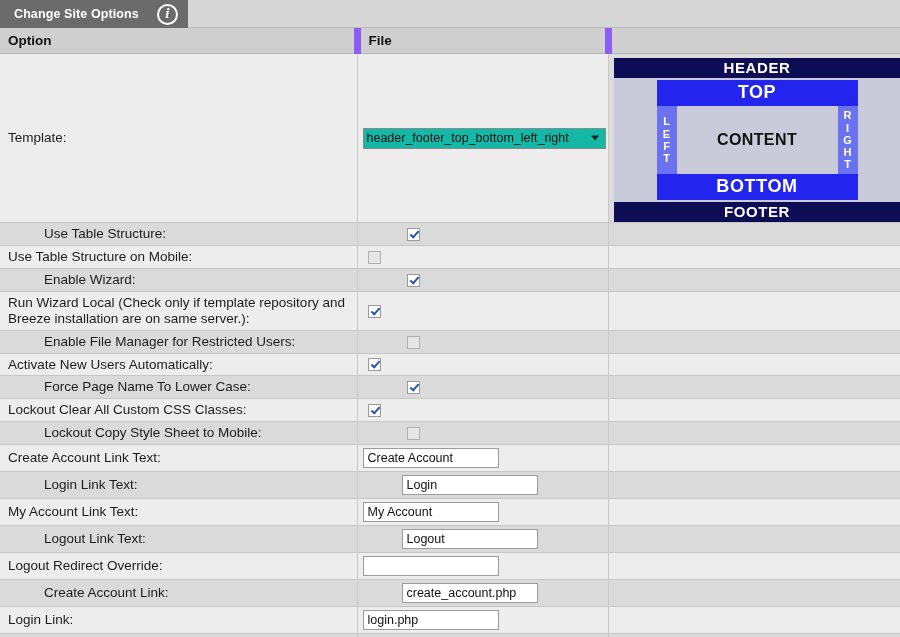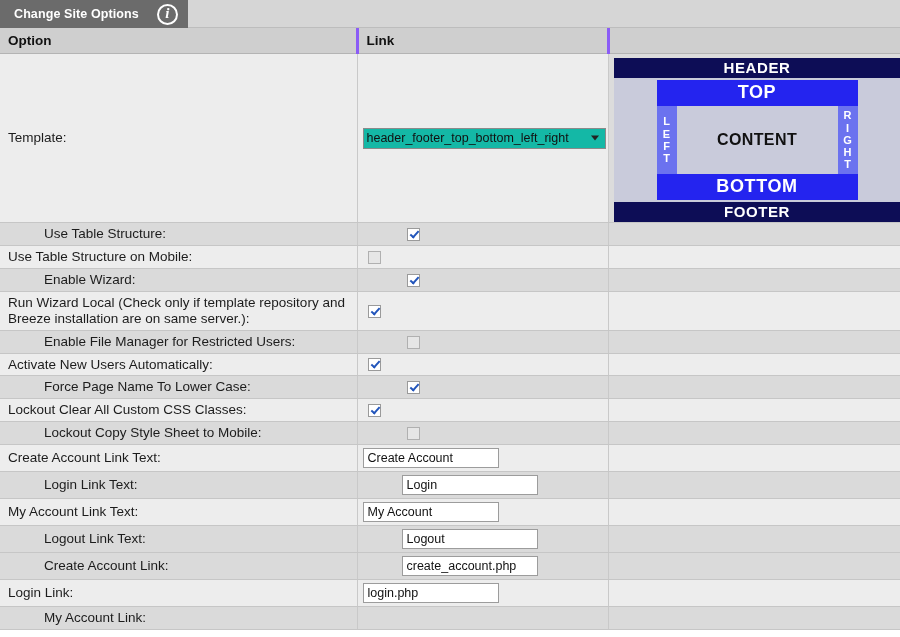--- a/index.html
+++ b/index.html
@@ -72,21 +72,21 @@
   .opt-table col.c-extra { width: 292px; }
 
   .opt-table th {
     background: #cfcfcf;
     text-align: left;
     font-size: 13.5px;
     font-weight: bold;
     color: #111111;
     padding: 5px 0 5px 8px;
     border-bottom: 1px solid #b4b4b4;
-    border-right: 3px solid #8b5cf6;
+    border-right: 7px solid #8b5cf6;
     vertical-align: middle;
     height: 22px;
     box-sizing: border-box;
   }
   .opt-table th.last { border-right: none; }
 
   .opt-table td {
     border-bottom: 1px solid #c6c6c6;
     border-right: 1px solid #c9c9c9;
     padding: 3px 0 3px 8px;
@@ -271,21 +271,21 @@
 
 <table class="opt-table">
   <colgroup>
     <col class="c-opt">
       <col class="c-val">
       <col class="c-extra">
   </colgroup>
   <thead>
     <tr>
       <th>Option</th>
-      <th>Link</th>
+      <th>File</th>
       <th class="last"></th>
     </tr>
   </thead>
   <tbody>
 
     <tr class="odd template-row">
       <td class="label-cell">Template:</td>
       <td class="val-cell">
         <span class="select-wrap">
           <select class="tpl-select">
@@ -380,20 +380,25 @@
       <tr class="odd">
         <td class="label-cell">My Account Link Text:</td>
         <td class="val-cell"><input type="text" class="txt" value="My Account" style=""></td>
         <td class="last"></td>
       </tr>
       <tr class="even">
         <td class="label-cell">Logout Link Text:</td>
         <td class="val-cell"><input type="text" class="txt" value="Logout" style=""></td>
         <td class="last"></td>
       </tr>
+      <tr class="odd">
+        <td class="label-cell">Logout Redirect Override:</td>
+        <td class="val-cell"><input type="text" class="txt" style=""></td>
+        <td class="last"></td>
+      </tr>
       <tr class="even">
         <td class="label-cell">Create Account Link:</td>
         <td class="val-cell"><input type="text" class="txt" value="create_account.php" style=""></td>
         <td class="last"></td>
       </tr>
       <tr class="odd">
         <td class="label-cell">Login Link:</td>
         <td class="val-cell"><input type="text" class="txt" value="login.php" style=""></td>
         <td class="last"></td>
       </tr>

